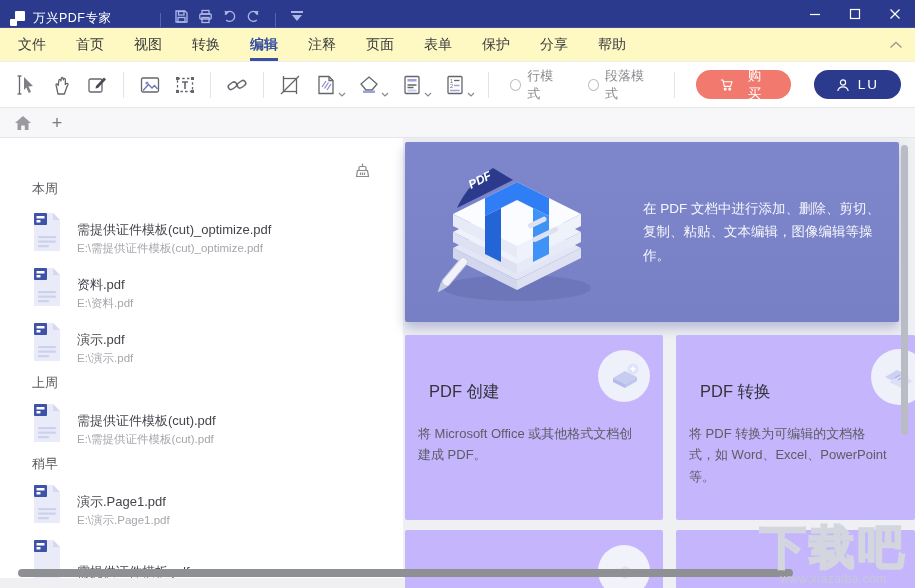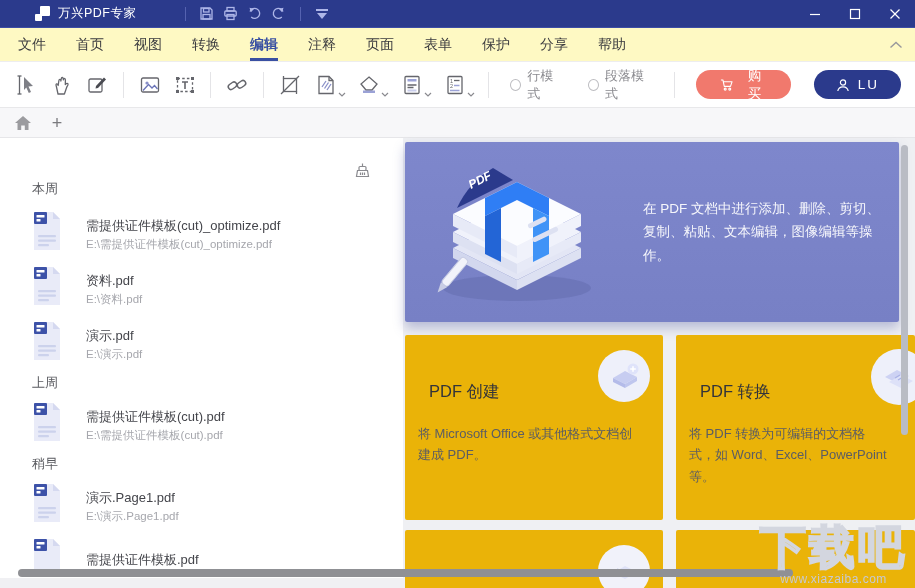--- a/index.html
+++ b/index.html
@@ -2,21 +2,21 @@
 <html><head>
 <meta charset="utf-8">
 <style>
   * { margin:0; padding:0; box-sizing:border-box; }
   html,body { width:915px; height:588px; overflow:hidden; }
   body { font-family:"Liberation Sans", sans-serif; background:#eff0f3; }
   .window { position:relative; width:915px; height:588px; overflow:hidden; background:#eff0f3; }
 
   
   .titlebar { height:28px; background:#2b3a8c; display:flex; align-items:center; justify-content:space-between; border-bottom:1px solid #3d4da6; }
-  .tb-left { display:flex; align-items:center; height:100%; padding-left:0;margin-left:35px; }
+  .tb-left { display:flex; align-items:flex-end; height:100%; padding-left:10px; }
   .logo { position:relative; width:16px; height:16px; margin-right:7px; }
   .logo i { position:absolute; background:#fff; display:block; }
   .logo .lg1 { width:10px; height:10px; left:5px; top:0; border-radius:1px; }
   .logo .lg2 { width:7px; height:7px; left:0; top:8px; border-radius:1px; }
   .tb-title { color:#fff; font-size:12.5px; letter-spacing:.5px; }
   .tb-sep { width:1px; height:14px; background:#5562b0; margin:0 9px; }
   .tb-sep.far { margin-left:48px; }
   .tb-btn { width:24px; height:22px; display:flex; align-items:center; justify-content:center; cursor:pointer; border-radius:2px; }
   .tb-btn svg { stroke:#aeb6e8; fill:none; stroke-width:1.3; }
   .tb-btn svg .fillpart { fill:#aeb6e8; stroke:none; }
@@ -50,36 +50,36 @@
   .new-tab { font-size:18px; color:#7a7a7e; width:18px; height:18px; line-height:16px; }
 
   
   .content { display:flex; height:450px; }
 
   .left-panel { width:403px; background:#fff; padding:20px 26px 0 32px; position:relative; overflow:hidden; }
   .recent-title { font-size:19px; color:#2e2f34; height:24px; }
   .clear-recent { position:absolute; right:32px; top:24px; cursor:pointer; }
   .section-label { font-size:13px; color:#595a5f; margin-top:22px; height:16px; }
   .section-label.tight { margin-top:8px; }
-  .file-item { display:flex; gap:24px; height:46px; margin-top:9px; cursor:pointer; align-items:center; }
+  .file-item { display:flex; gap:15px; height:46px; margin-top:9px; cursor:pointer; align-items:flex-end; }
   .file-item.first { margin-top:14px; }
   .file-item.after-label { margin-top:11px; }
   .file-meta { padding-top:2px; }
   .file-name { font-size:13px; color:#44454b; font-weight:500; line-height:17px; }
   .file-path { font-size:11.5px; color:#a6a7ad; margin-top:3px; }
 
   .right-panel { flex:1; background:#eff0f3; padding:4px 0 0 2px; position:relative; }
   .banner { height:180px; margin-right:16px; background:linear-gradient(180deg,#7e87cc,#7780c5); border-radius:2px; display:flex; align-items:center; box-shadow:0 6px 12px rgba(90,98,165,.38); position:relative; overflow:hidden; cursor:pointer; }
   .banner-illu { flex:0 0 232px; height:180px; }
   .banner-text { margin-left:6px; color:#fff; }
   .banner-title { font-size:22px; font-weight:bold; letter-spacing:1px; }
   .banner-desc { font-size:13.5px; line-height:1.75; color:rgba(255,255,255,.93); }
 
   .cards-row { display:flex; gap:13px; margin-top:13px; margin-right:0; }
-  .card { background:#eab308; border-radius:2px; position:relative; overflow:hidden; cursor:pointer; }
+  .card { background:#c4b5fd; border-radius:2px; position:relative; overflow:hidden; cursor:pointer; }
   .card.c1 { width:258px; height:185px; }
   .card.c2 { flex:1; height:185px; }
   .card-title { font-size:16.5px; color:#33343a; margin:46px 0 0 24px; font-weight:500; }
   .card-desc { font-size:13px; color:#5c5d63; line-height:1.65; margin:20px 24px 0 13px; }
   .icon-circle { position:absolute; width:52px; height:52px; border-radius:50%; background:#eef0fa; top:15px; right:13px; display:flex; align-items:center; justify-content:center; }
   .card.c2 .icon-circle { width:56px; height:56px; right:-12px; top:14px; }
   .cards-row2 { display:flex; gap:13px; margin-top:10px; }
   .card.c3 { width:258px; height:120px; }
   .card.c4 { flex:1; height:120px; }
   .icon-circle.faint { background:#f1f2fa; }

